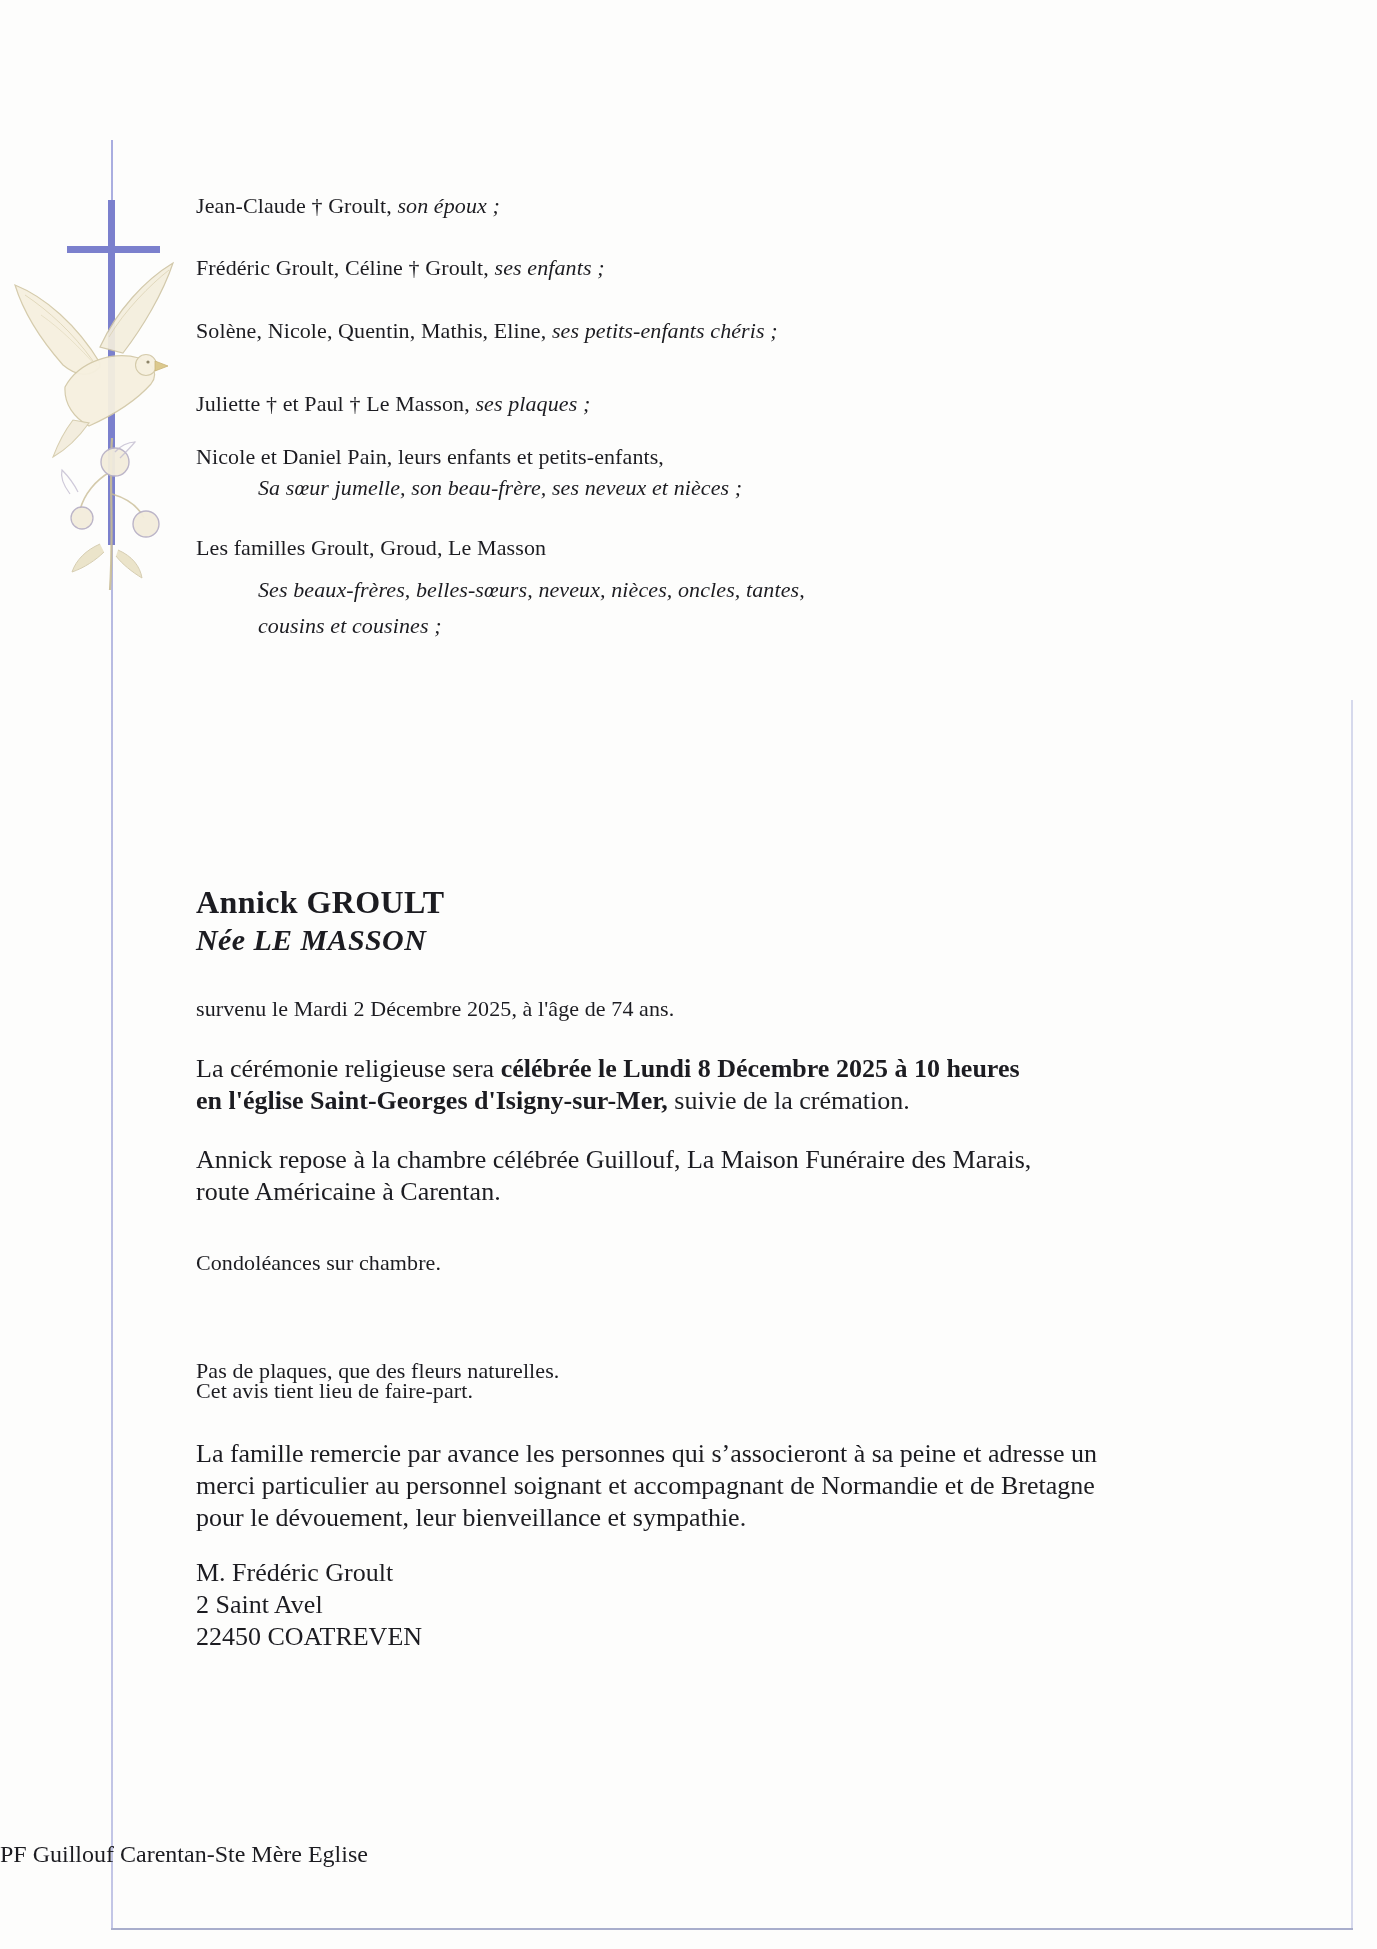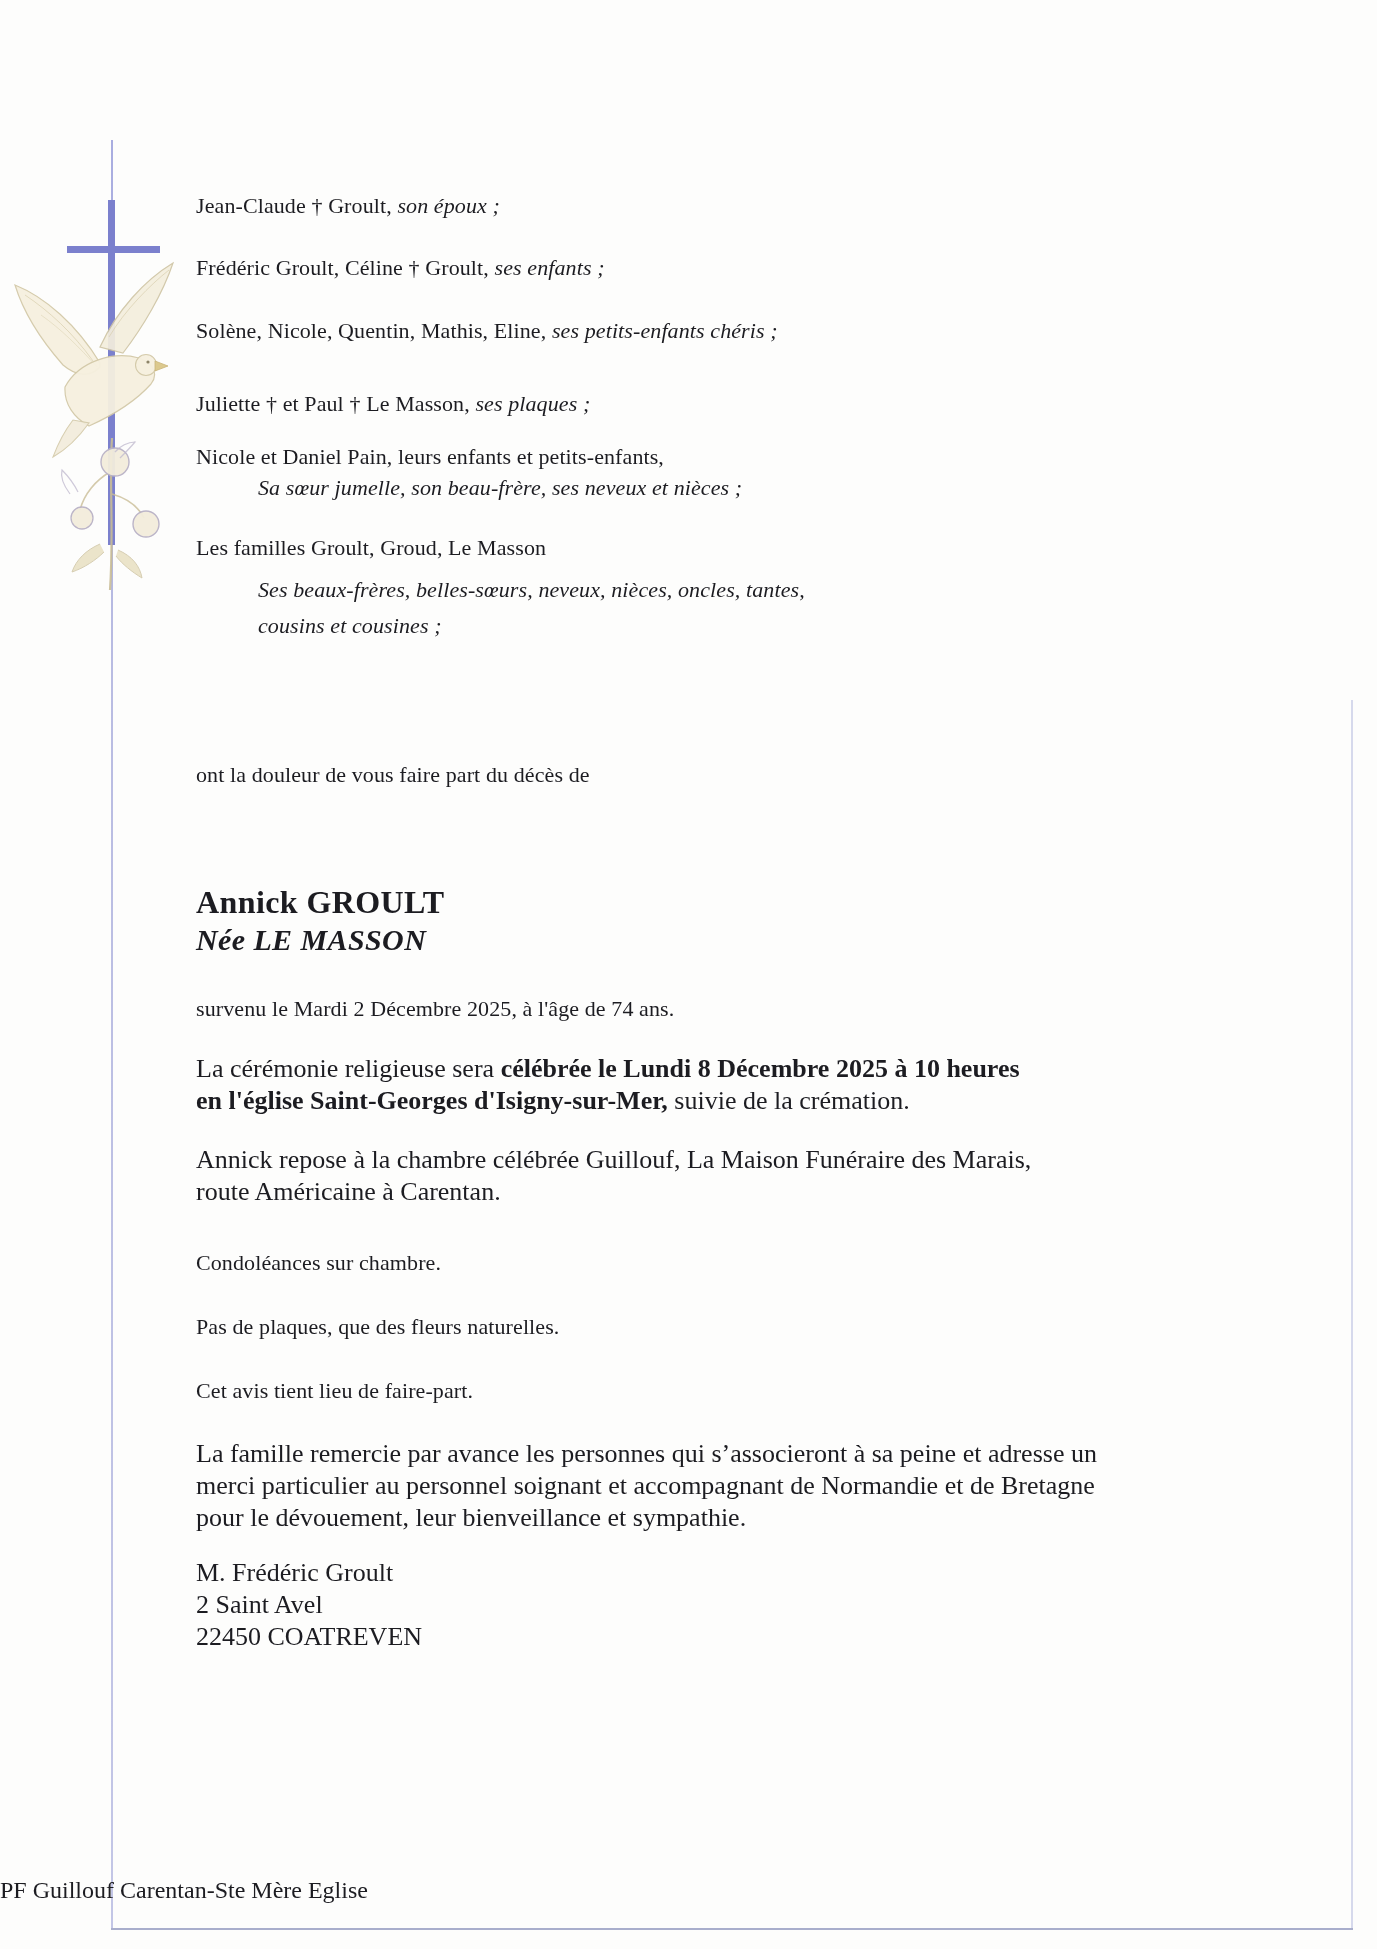--- a/index.html
+++ b/index.html
@@ -11,21 +11,21 @@
   }
   .page{position:absolute;inset:0;}
   .line{position:absolute;font-size:22px;white-space:nowrap;letter-spacing:.1px;}
   .it{font-style:italic;}
   b{font-weight:bold;}
   .block{position:absolute;font-size:26px;line-height:32px;white-space:nowrap;}
   .centered{position:absolute;white-space:nowrap;}
   .deco{position:absolute;}
   .vline{position:absolute;background:#b4b8dd;}
   .crossbar{position:absolute;background:#7b80cd;}
-  .footer{position:absolute;font-size:24px;margin-top:36px;}
+  .footer{position:absolute;font-size:24px;}
   .name{font-size:32px;font-weight:bold;letter-spacing:.4px;}
   .maiden{font-size:30px;font-weight:bold;font-style:italic;letter-spacing:.4px;}
 </style>
 </head>
 <body>
 
 <div class="page">
 
   <div class="vline" style="left:111px;top:140px;width:2px;height:1790px;background:linear-gradient(#a9ade0,#b9bce2 30%,#c3c6e6);"></div>
   <div class="vline" style="left:1351px;top:700px;width:2px;height:1230px;background:#d6d9ec;"></div>
@@ -73,40 +73,39 @@
 
   <div class="line" style="left:196px;top:391px"><span>Juliette † et Paul † Le Masson, </span><span class="it">ses plaques ;</span></div>
 
   <div class="line" style="left:196px;top:444px"><span>Nicole et Daniel Pain, leurs enfants et petits-enfants,</span></div>
   <div class="line" style="left:196px;top:535px"><span>Les familles Groult, Groud, Le Masson</span></div>
 
   <div class="line it" style="left:258px;top:475px">Sa sœur jumelle, son beau-frère, ses neveux et nièces ;</div>
   <div class="line it" style="left:258px;top:577px">Ses beaux-frères, belles-sœurs, neveux, nièces, oncles, tantes,</div>
   <div class="line it" style="left:258px;top:613px">cousins et cousines ;</div>
 
-  <div class="line" style="left:196px;top:762px">ont la douleur de vous faire part du décès de</div>
 
   <div class="centered name" style="left:196px;top:884px;width:1020px">Annick GROULT</div>
   <div class="centered maiden" style="left:196px;top:923px;width:1020px">Née LE MASSON</div>
 
   <div class="line" style="left:196px;top:996px">survenu le Mardi 2 Décembre 2025, à l'âge de 74 ans.</div>
 
   <div class="block" style="left:196px;top:1053px">
     <div><span>La cérémonie religieuse sera </span><b>célébrée le Lundi 8 Décembre 2025 à 10 heures</b></div>
     <div><b>en l'église Saint-Georges d'Isigny-sur-Mer,</b><span> suivie de la crémation.</span></div>
   </div>
 
   <div class="block" style="left:196px;top:1144px">
     <div>Annick repose à la chambre célébrée Guillouf, La Maison Funéraire des Marais,</div>
     <div>route Américaine à Carentan.</div>
   </div>
 
   <div class="line" style="left:196px;top:1250px">Condoléances sur chambre.</div>
 
-  <div class="line" style="left:196px;top:1314px">Pas de plaques, que des fleurs naturelles.</div>
+  <div class="line" style="left:196px;top:1358px">Pas de plaques, que des fleurs naturelles.</div>
 
   <div class="line" style="left:196px;top:1378px">Cet avis tient lieu de faire-part.</div>
 
   <div class="block" style="left:196px;top:1438px">
     <div>La famille remercie par avance les personnes qui s’associeront à sa peine et adresse un</div>
     <div>merci particulier au personnel soignant et accompagnant de Normandie et de Bretagne</div>
     <div>pour le dévouement, leur bienveillance et sympathie.</div>
   </div>
 
   <div class="block" style="left:196px;top:1557px">

